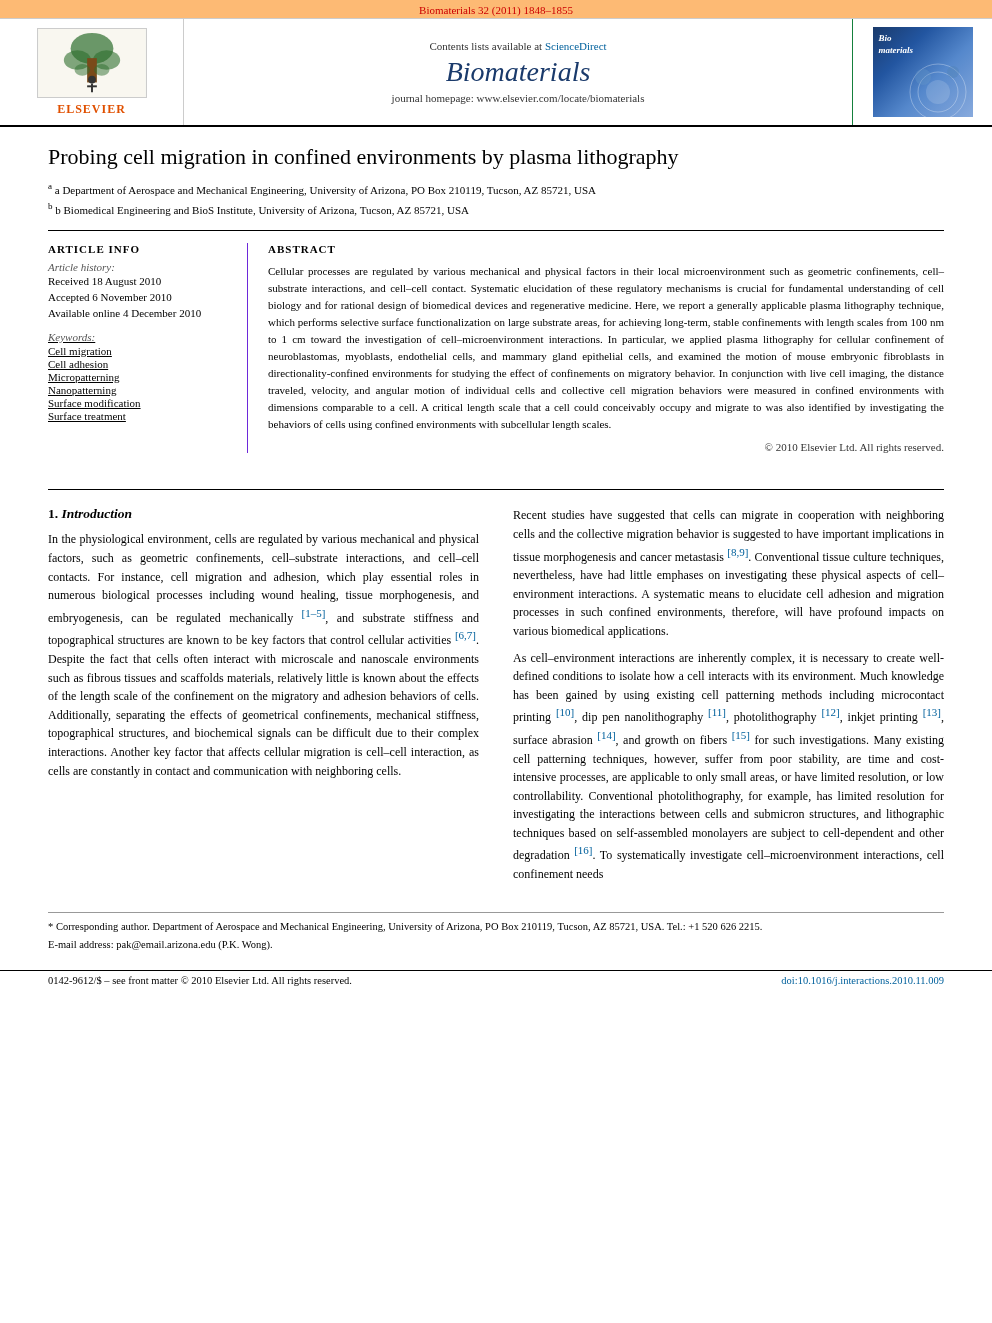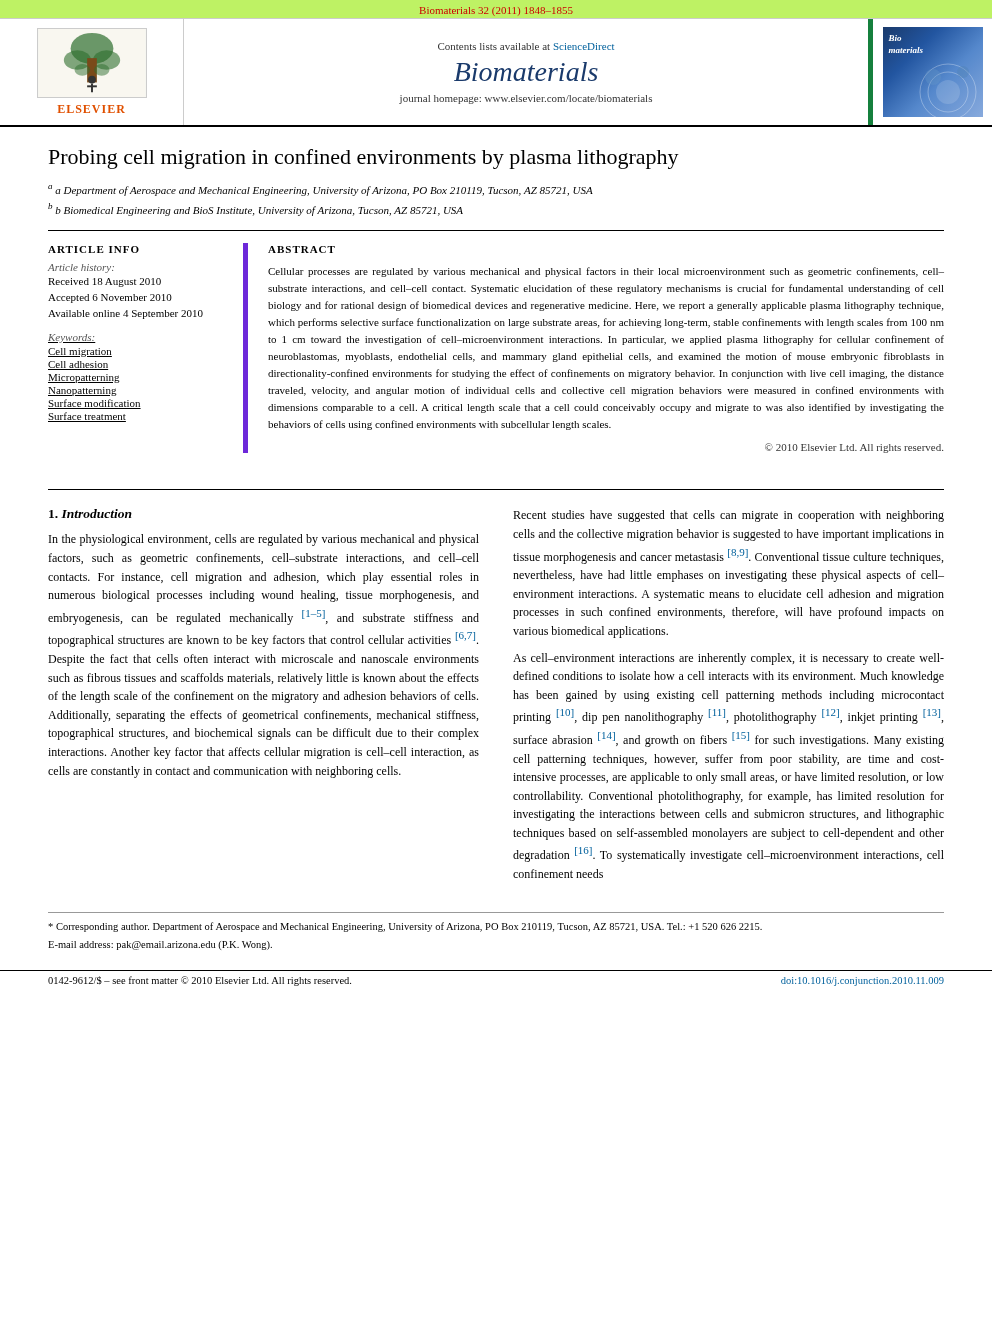--- a/index.html
+++ b/index.html
@@ -7,21 +7,21 @@
       width: 992px;
       min-height: 1323px;
       background: #fff;
       font-family: "Times New Roman", Times, serif;
       font-size: 13px;
       color: #000;
     }
 
     
     .top-bar {
-      background: #bef264;
+      background: #fdba74;
       text-align: center;
       padding: 4px 0 2px;
       font-size: 11px;
       color: #c00;
       border-bottom: 1px solid #ccc;
     }
 
     
     .journal-header {
       display: flex;
@@ -97,25 +97,25 @@
       font-weight: normal;
       margin-bottom: 4px;
     }
 
     .journal-homepage {
       font-size: 11px;
       color: #333;
     }
 
     .journal-header-right {
-      width: 124px;
+      width: 140px;
       display: flex;
       align-items: center;
       justify-content: center;
-      border-left: 5px solid #15803d;
+      border-left: 1px solid #15803d;
       padding: 8px;
     }
 
     .biomaterials-cover {
       width: 100px;
       height: 90px;
       background: linear-gradient(135deg, #1a3a6b 0%, #2255a0 30%, #5588cc 60%, #88aadd 100%);
       position: relative;
       overflow: hidden;
     }
@@ -159,21 +159,20 @@
     }
 
     .author-sup {
       font-size: 9px;
       vertical-align: super;
       color: #00609c;
     }
 
     .affiliations {
       font-size: 11px;
-      font-style: italic;
       margin-bottom: 6px;
       line-height: 1.5;
     }
 
     .affil-line {
       margin-bottom: 2px;
     }
 
     .affil-sup {
       font-size: 9px;
@@ -185,21 +184,21 @@
       display: flex;
       gap: 20px;
       margin-top: 12px;
       border-top: 1px solid #000;
       padding-top: 12px;
     }
 
     .article-info {
       width: 200px;
       flex-shrink: 0;
-      border-right: 5px solid #6d28d9;
+      border-right: 1px solid #6d28d9;
       padding-right: 0;
     }
 
     .info-section-title {
       font-size: 11px;
       font-weight: bold;
       letter-spacing: 1px;
       text-transform: uppercase;
       margin-bottom: 6px;
     }
@@ -398,21 +397,21 @@
   </div>
 
   <div class="article-body">
 
     <div class="article-info">
       <div class="info-section-title">ARTICLE INFO</div>
 
       <div class="info-label">Article history:</div>
       <div class="info-value">Received 18 August 2010</div>
       <div class="info-value">Accepted 6 November 2010</div>
-      <div class="info-value">Available online 4 September 2010</div>
+      <div class="info-value">Available online 4 December 2010</div>
 
       <div class="keywords-section">
         <div class="info-label">Keywords:</div>
         <div class="keyword-item">Cell migration</div>
         <div class="keyword-item">Cell adhesion</div>
         <div class="keyword-item">Micropatterning</div>
         <div class="keyword-item">Nanopatterning</div>
         <div class="keyword-item">Surface modification</div>
         <div class="keyword-item">Surface treatment</div>
       </div>
@@ -450,14 +449,14 @@
   </div>
 </div>
 
 <div class="footnote-section">
   <p>* Corresponding author. Department of Aerospace and Mechanical Engineering, University of Arizona, PO Box 210119, Tucson, AZ 85721, USA. Tel.: +1 520 626 2215.</p>
   <p>E-mail address: pak@email.arizona.edu (P.K. Wong).</p>
 </div>
 
 <div class="bottom-bar">
   <span>0142-9612/$ – see front matter © 2010 Elsevier Ltd. All rights reserved.</span>
-  <a href="#" class="doi-link">doi:10.1016/j.conjunction.2010.11.009</a>
+  <a href="#" class="doi-link">doi:10.1016/j.interactions.2010.11.009</a>
 </div>
 
 </body></html>

